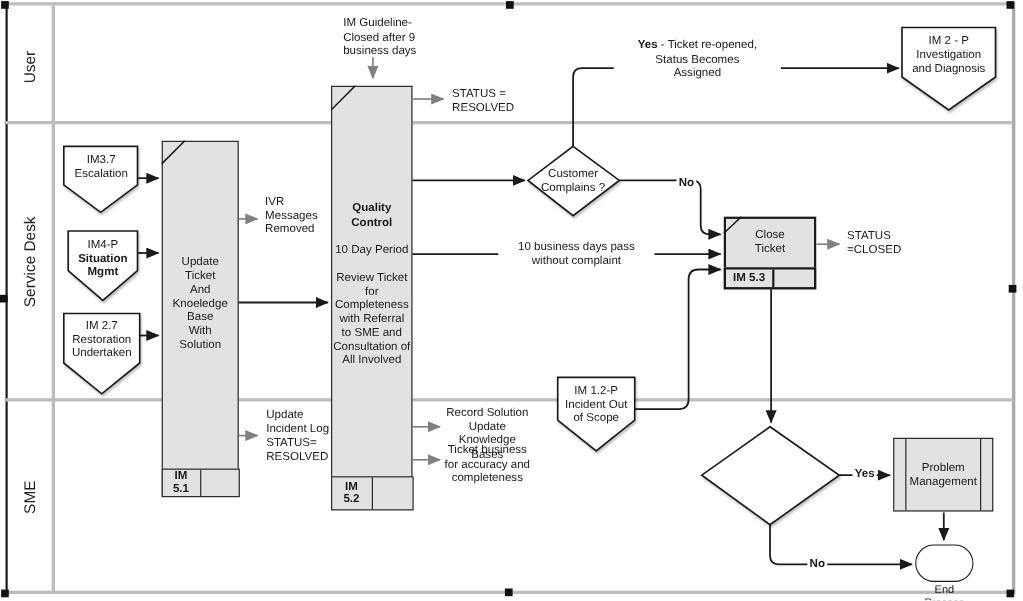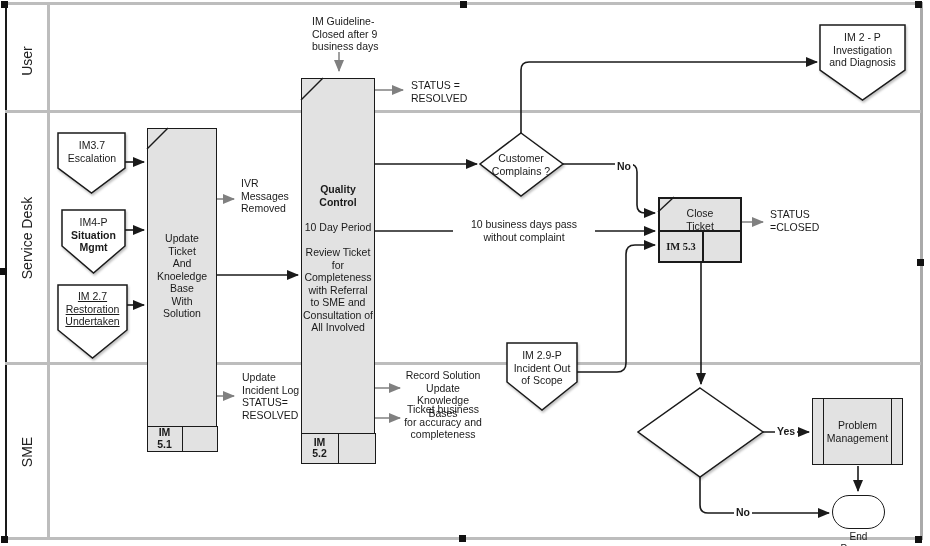--- a/index.html
+++ b/index.html
@@ -54,21 +54,21 @@
 5.1</div>
     </div>
   </div>
   <div class="shape pbox" style="left:301px;top:78px;width:74px;height:385px;">
     <div class="tagrow" style="height:31px;">
       <div class="tagcell" style="width:37px;">IM
 5.2</div>
     </div>
   </div>
   <div class="shape pbox" style="left:658px;top:197px;width:84px;height:66px;border-width:2px;">
-    <div class="tagrow" style="height:33px;border-width:2px;left:-2px;right:-2px;bottom:-2px;font-family:Liberation Serif, serif;">
+    <div class="tagrow" style="height:20px;border-width:2px;left:-2px;right:-2px;bottom:-2px;">
       <div class="tagcell" style="width:44px;border-right-width:2px;">IM 5.3</div>
     </div>
   </div>
   <div class="shape pbox" style="left:812px;top:398px;width:91px;height:67px;">
     <div style="position:absolute;left:0;top:0;bottom:0;width:10px;border-right:1.5px solid #1a1a1a;"></div>
     <div style="position:absolute;right:0;top:0;bottom:0;width:10px;border-left:1.5px solid #1a1a1a;"></div>
   </div>
   <div class="shape" style="left:832px;top:495px;width:53px;height:34px;background:#fff;border:1.6px solid #1a1a1a;border-radius:17px;box-sizing:border-box;"></div>
 
   <svg class="overlay" width="930" height="546" viewBox="0 0 930 546">
@@ -139,24 +139,24 @@
   <div class="txt ctr" style="left:812px;top:419px;width:91px;">Problem
 Management</div>
   <div class="txt ctr" style="left:832px;top:499px;width:53px;font-size:10px;line-height:12px;margin-top:32px;">End
 Process</div>
 
   <div class="txt ctr" style="left:59px;top:139px;width:66px;">IM3.7
 Escalation</div>
   <div class="txt ctr" style="left:62px;top:216px;width:63px;"><span>IM4-P</span>
 <span class="b">Situation
 Mgmt</span></div>
-  <div class="txt ctr" style="left:58px;top:290px;width:69px;text-decoration:underline;">IM 2.7
+  <div class="txt ctr" style="left:58px;top:290px;width:69px;">IM 2.7
 Restoration
 Undertaken</div>
-  <div class="txt ctr" style="left:508px;top:349px;width:68px;">IM 2.9-P
+  <div class="txt ctr" style="left:508px;top:349px;width:68px;">IM 1.2-P
 Incident Out
 of Scope</div>
   <div class="txt ctr" style="left:821px;top:31px;width:83px;">IM 2 - P
 Investigation
 and Diagnosis</div>
 
   <div class="txt ctr" style="left:481px;top:152px;width:80px;">Customer
 Complains ?</div>
 
   <div class="txt" style="left:312px;top:15px;">IM Guideline-
@@ -170,20 +170,23 @@
   <div class="txt" style="left:242px;top:371px;">Update
 Incident Log
 STATUS=
 RESOLVED</div>
   <div class="txt ctr" style="left:402px;top:369px;width:82px;">Record Solution
 Update Knowledge
 Bases</div>
   <div class="txt ctr" style="left:402px;top:403px;width:82px;">Ticket business
 for accuracy and
 completeness</div>
+  <div class="txt ctr wbg" style="left:558px;top:35px;width:148px;"><span class="b">Yes</span><span> - Ticket re-opened,
+Status Becomes
+Assigned</span></div>
   <div class="txt b wbg" style="left:615px;top:160px;">No</div>
   <div class="txt ctr wbg" style="left:453px;top:218px;width:138px;">10 business days pass
 without complaint</div>
   <div class="txt" style="left:770px;top:208px;">STATUS
 =CLOSED</div>
   <div class="txt b wbg" style="left:775px;top:425px;">Yes</div>
   <div class="txt b wbg" style="left:734px;top:506px;">No</div>
 
 </div>
 

